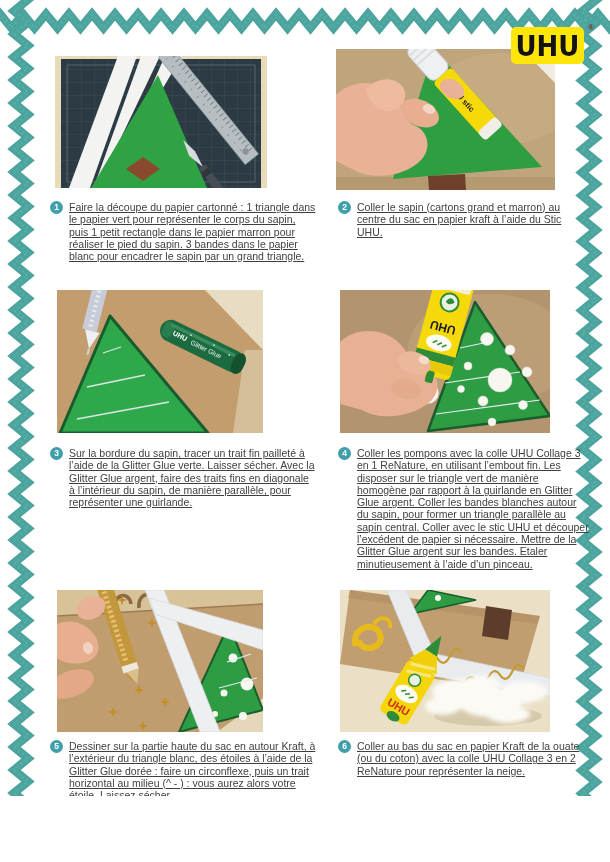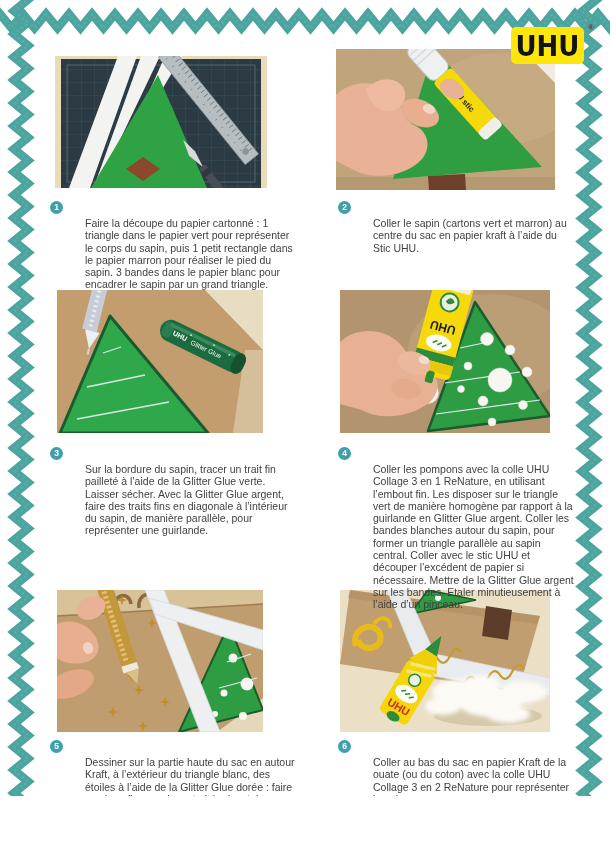--- a/index.html
+++ b/index.html
@@ -15,21 +15,21 @@
   .photo svg{display:block;width:100%;height:100%;}
   .p1{left:55px;top:56px;width:212px;height:132px;}
   .p2{left:336px;top:49px;width:219px;height:141px;}
   .p3{left:57px;top:290px;width:206px;height:143px;}
   .p4{left:340px;top:290px;width:210px;height:143px;}
   .p5{left:57px;top:590px;width:206px;height:142px;}
   .p6{left:340px;top:590px;width:210px;height:142px;}
   .step{position:absolute;z-index:10;color:#3f3f3f;font-size:10.5px;line-height:1.17;}
   .badge{position:absolute;left:0;top:0;width:13px;height:13px;border-radius:50%;background:#3fa0ab;
          color:#fff;font-size:8.5px;font-weight:bold;text-align:center;line-height:13.5px;}
-  .step p{margin:16px;padding-left:19px;}
+  .step p{margin:0;padding-left:19px;text-decoration:underline;}
   .s1{left:50px;top:201px;width:266px;}
   .s2{left:338px;top:201px;width:250px;}
   .s3{left:50px;top:447px;width:266px;}
   .s4{left:338px;top:447px;width:252px;}
   .s5{left:50px;top:740px;width:266px;}
   .s6{left:338px;top:740px;width:252px;}
 </style>
 </head>
 <body>
 
@@ -298,21 +298,21 @@
       </g>
     </svg>
   </figure>
 
   <div class="step s1">
     <span class="badge">1</span>
     <p>Faire la découpe du papier cartonné : 1 triangle dans le papier vert pour représenter le corps du sapin, puis 1 petit rectangle dans le papier marron pour réaliser le pied du sapin. 3 bandes dans le papier blanc pour encadrer le sapin par un grand triangle.</p>
   </div>
   <div class="step s2">
     <span class="badge">2</span>
-    <p>Coller le sapin (cartons vert et marron) au centre du sac en papier kraft à l’aide du Stic UHU.</p>
+    <p>Coller le sapin (cartons grand et marron) au centre du sac en papier kraft à l’aide du Stic UHU.</p>
   </div>
   <div class="step s3">
     <span class="badge">3</span>
     <p>Sur la bordure du sapin, tracer un trait fin pailleté à l’aide de la Glitter Glue verte. Laisser sécher. Avec la Glitter Glue argent, faire des traits fins en diagonale à l’intérieur du sapin, de manière parallèle, pour représenter une guirlande.</p>
   </div>
   <div class="step s4">
     <span class="badge">4</span>
     <p>Coller les pompons avec la colle UHU Collage 3 en 1 ReNature, en utilisant l’embout fin. Les disposer sur le triangle vert de manière homogène par rapport à la guirlande en Glitter Glue argent. Coller les bandes blanches autour du sapin, pour former un triangle parallèle au sapin central. Coller avec le stic UHU et découper l’excédent de papier si nécessaire. Mettre de la Glitter Glue argent sur les bandes. Etaler minutieusement à l’aide d’un pinceau.</p>
   </div>
   <div class="step s5">

